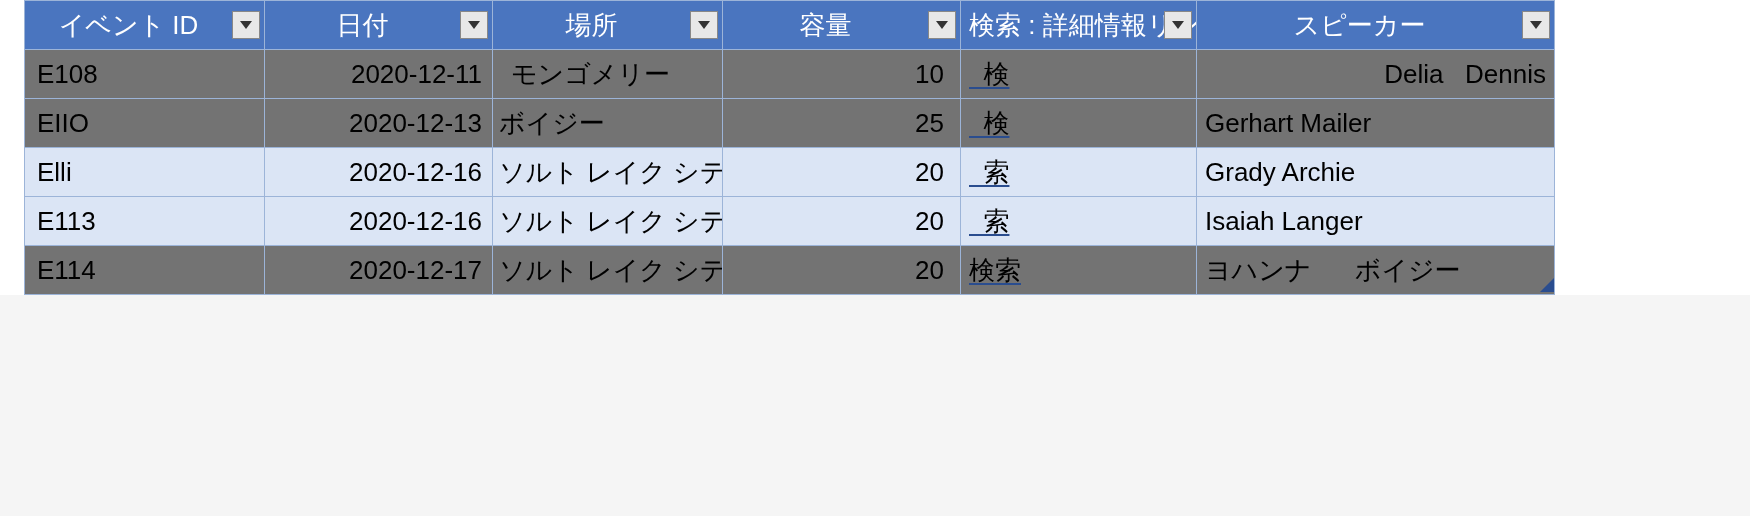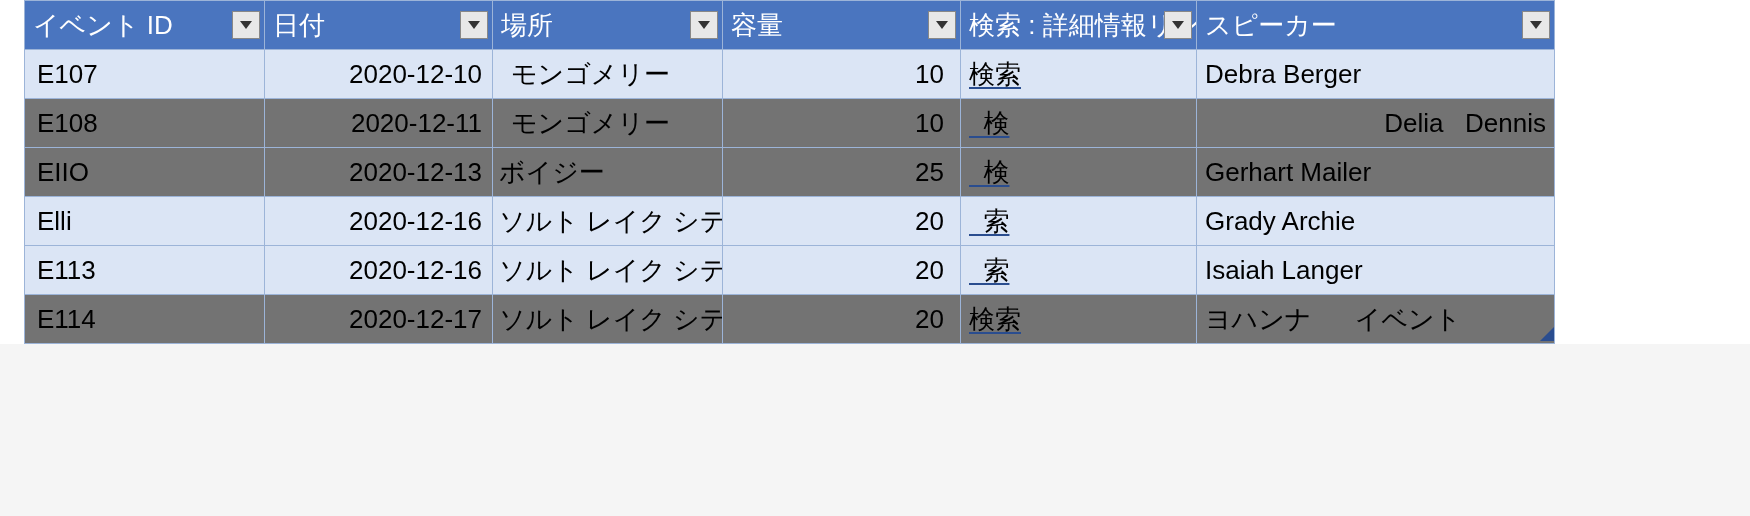--- a/index.html
+++ b/index.html
@@ -25,21 +25,21 @@
     height: 49px;
     padding: 0 8px;
     overflow: hidden;
     white-space: nowrap;
     vertical-align: middle;
   }
   th {
     background: #4A75BF;
     color: #fff;
     font-weight: normal;
-    text-align: left;
+    text-align: center;
     position: relative;
     padding-right: 40px;
   }
   .filter-btn {
     position: absolute;
     right: 4px;
     top: 50%;
     transform: translateY(-50%);
     width: 28px; height: 28px;
     background: #e8e8e8;
@@ -138,28 +138,20 @@
         <span>スピーカー</span>
         <span class="filter-btn">
           <svg width="12" height="8">
                 <polygon points="0,0 12,0 6,8" fill="#333"></polygon>
               </svg>
         </span>
       </th>
     </tr>
   </thead>
   <tbody id="tbody">
-        <tr class="alt">
-          <td class="cell-pad">E107</td>
-          <td class="date-cell">2020-12-10</td>
-          <td class="loc-cell-wide">モンゴメリー</td>
-          <td class="num">10</td>
-          <td><span class="link-text" style="white-space:pre;">検索</span></td>
-          <td style="white-space:pre;">Debra Berger</td>
-        </tr>
         <tr>
           <td class="cell-pad">E108</td>
           <td class="date-cell">2020-12-11</td>
           <td class="loc-cell-wide">モンゴメリー</td>
           <td class="num">10</td>
           <td><span class="link-text" style="white-space:pre;">  検</span></td>
           <td style="white-space:pre;text-align:right;">Delia   Dennis</td>
         </tr>
         <tr>
           <td class="cell-pad">EIIO</td>
@@ -184,18 +176,18 @@
           <td class="num">20</td>
           <td><span class="link-text" style="white-space:pre;">  索</span></td>
           <td style="white-space:pre;">Isaiah Langer</td>
         </tr>
         <tr>
           <td class="cell-pad">E114</td>
           <td class="date-cell">2020-12-17</td>
           <td class="loc-cell">ソルト レイク シティ</td>
           <td class="num">20</td>
           <td><span class="link-text" style="white-space:pre;">検索</span></td>
-          <td style="white-space:pre;">ヨハンナ      イベント</td>
+          <td style="white-space:pre;">ヨハンナ      ボイジー</td>
         </tr>
       </tbody>
 </table>
 <div class="corner-handle"></div>
 </div>
 
 </body></html>

